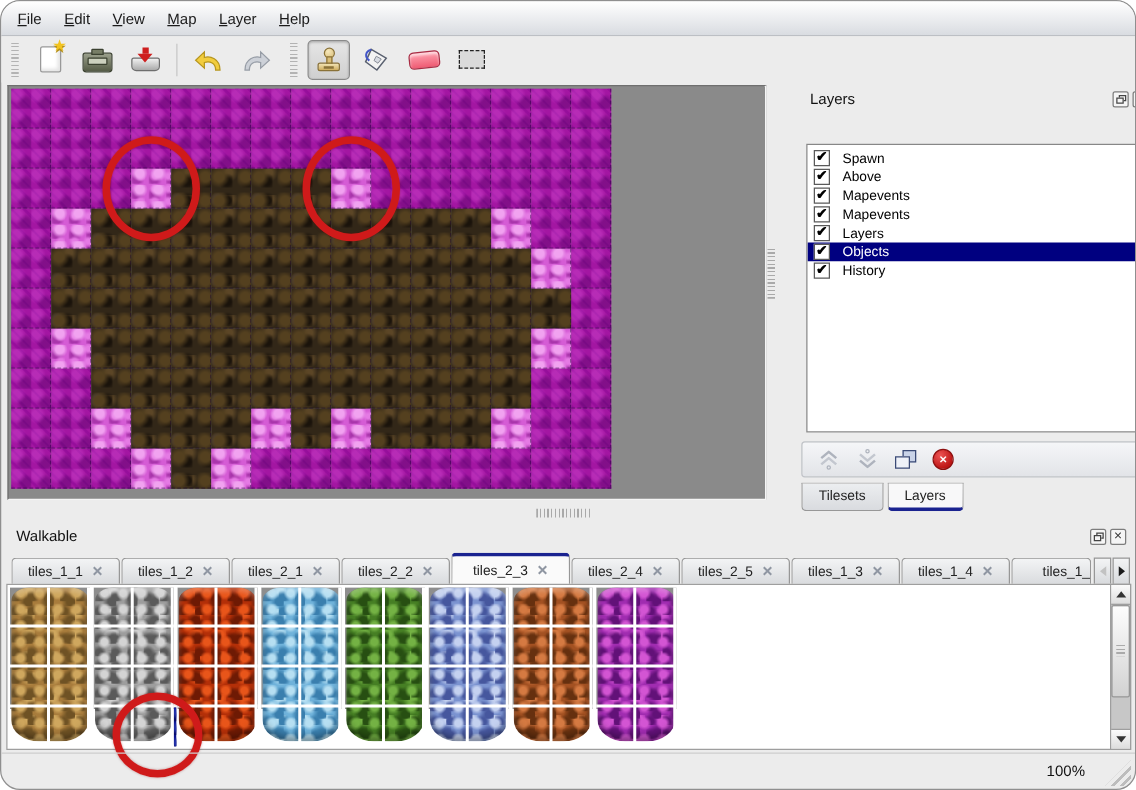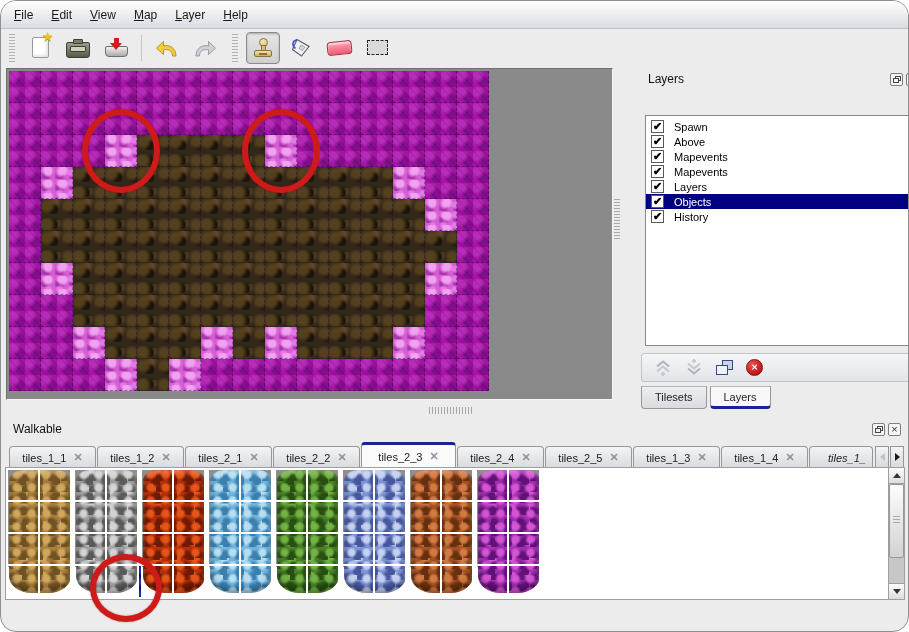--- a/index.html
+++ b/index.html
@@ -116,21 +116,21 @@
     background:linear-gradient(#eceef0,#d9dbdf);border-radius:0 0 4px 4px;margin-right:3px;margin-top:0;color:#222;}
   .dtab.active{background:#f8f8f9;border-bottom:3px solid #1a2390;padding-bottom:3px;}
 
   
   .tilesets-dock{position:absolute;left:4px;top:417px;width:901px;height:183px;}
   .ts-tabbar{position:absolute;left:4px;top:24px;right:32px;height:26px;display:flex;align-items:flex-end;overflow:hidden;}
   .ttab{height:22px;box-sizing:border-box;flex:none;width:87px;display:flex;align-items:center;justify-content:center;gap:7px;
     font-size:11px;color:#222;border:1px solid #979797;border-bottom:none;border-radius:4px 4px 0 0;
     background:linear-gradient(#f3f4f5,#d8dadd);margin-right:1px;}
   .ttab.active{height:26px;width:95px;background:#fafafa;border-top:3px solid #1a2390;}
-  .ttab.cut{width:64px;justify-content:center;padding-left:12px;overflow:hidden;font-style:italic;}
+  .ttab.cut{width:64px;justify-content:flex-end;padding-left:12px;overflow:hidden;}
   .tclose{color:#8f96a2;font-weight:bold;font-size:11px;}
   .ts-scrollbtns{position:absolute;right:2px;top:28px;display:flex;height:22px;}
   .tsb{width:14px;height:22px;border:1px solid #979797;background:linear-gradient(#f3f4f5,#d8dadd);
     display:flex;align-items:center;justify-content:center;margin-left:1px;box-sizing:border-box;}
   .arrL{width:0;height:0;border-top:4px solid transparent;border-bottom:4px solid transparent;border-right:5px solid #c2c2c2;}
   .arrR{width:0;height:0;border-top:4px solid transparent;border-bottom:4px solid transparent;border-left:5px solid #1a1a1a;}
   .ts-content{position:absolute;left:0;top:49px;width:884px;height:133px;background:#fff;
     border:1px solid #9e9e9e;box-sizing:border-box;overflow:hidden;}
   .pair{position:absolute;top:2px;width:64px;height:128px;background:linear-gradient(#8e8e8e 0 97px,#ffffff 97px);}
   .mound{position:absolute;left:1px;right:1px;top:0;bottom:5px;
@@ -631,13 +631,17 @@
           <span class="tri-up"></span>
         </span>
       <div class="sc-thumb"></div>
       <span class="sbtn down">
           <span class="tri-down"></span>
         </span>
     </div>
     <div class="circle" id="tsCircle" style="left:85px;top:136px;width:60px;height:56px;"></div>
   </div>
 
+  <div class="statusbar">
+    <span class="zoom-label">100%</span>
+    <div class="resize-grip"></div>
+  </div>
 </div>
 
 </body></html>

